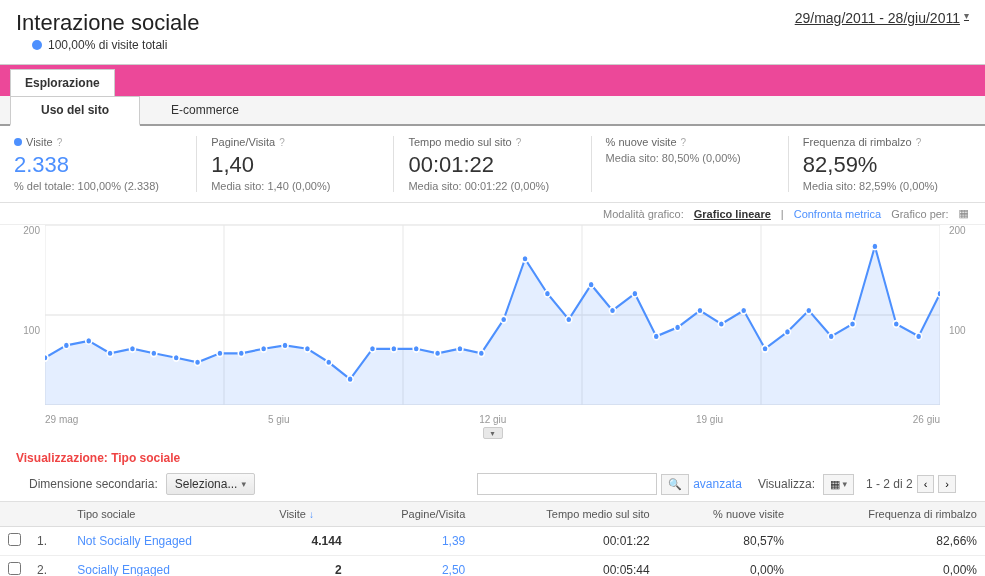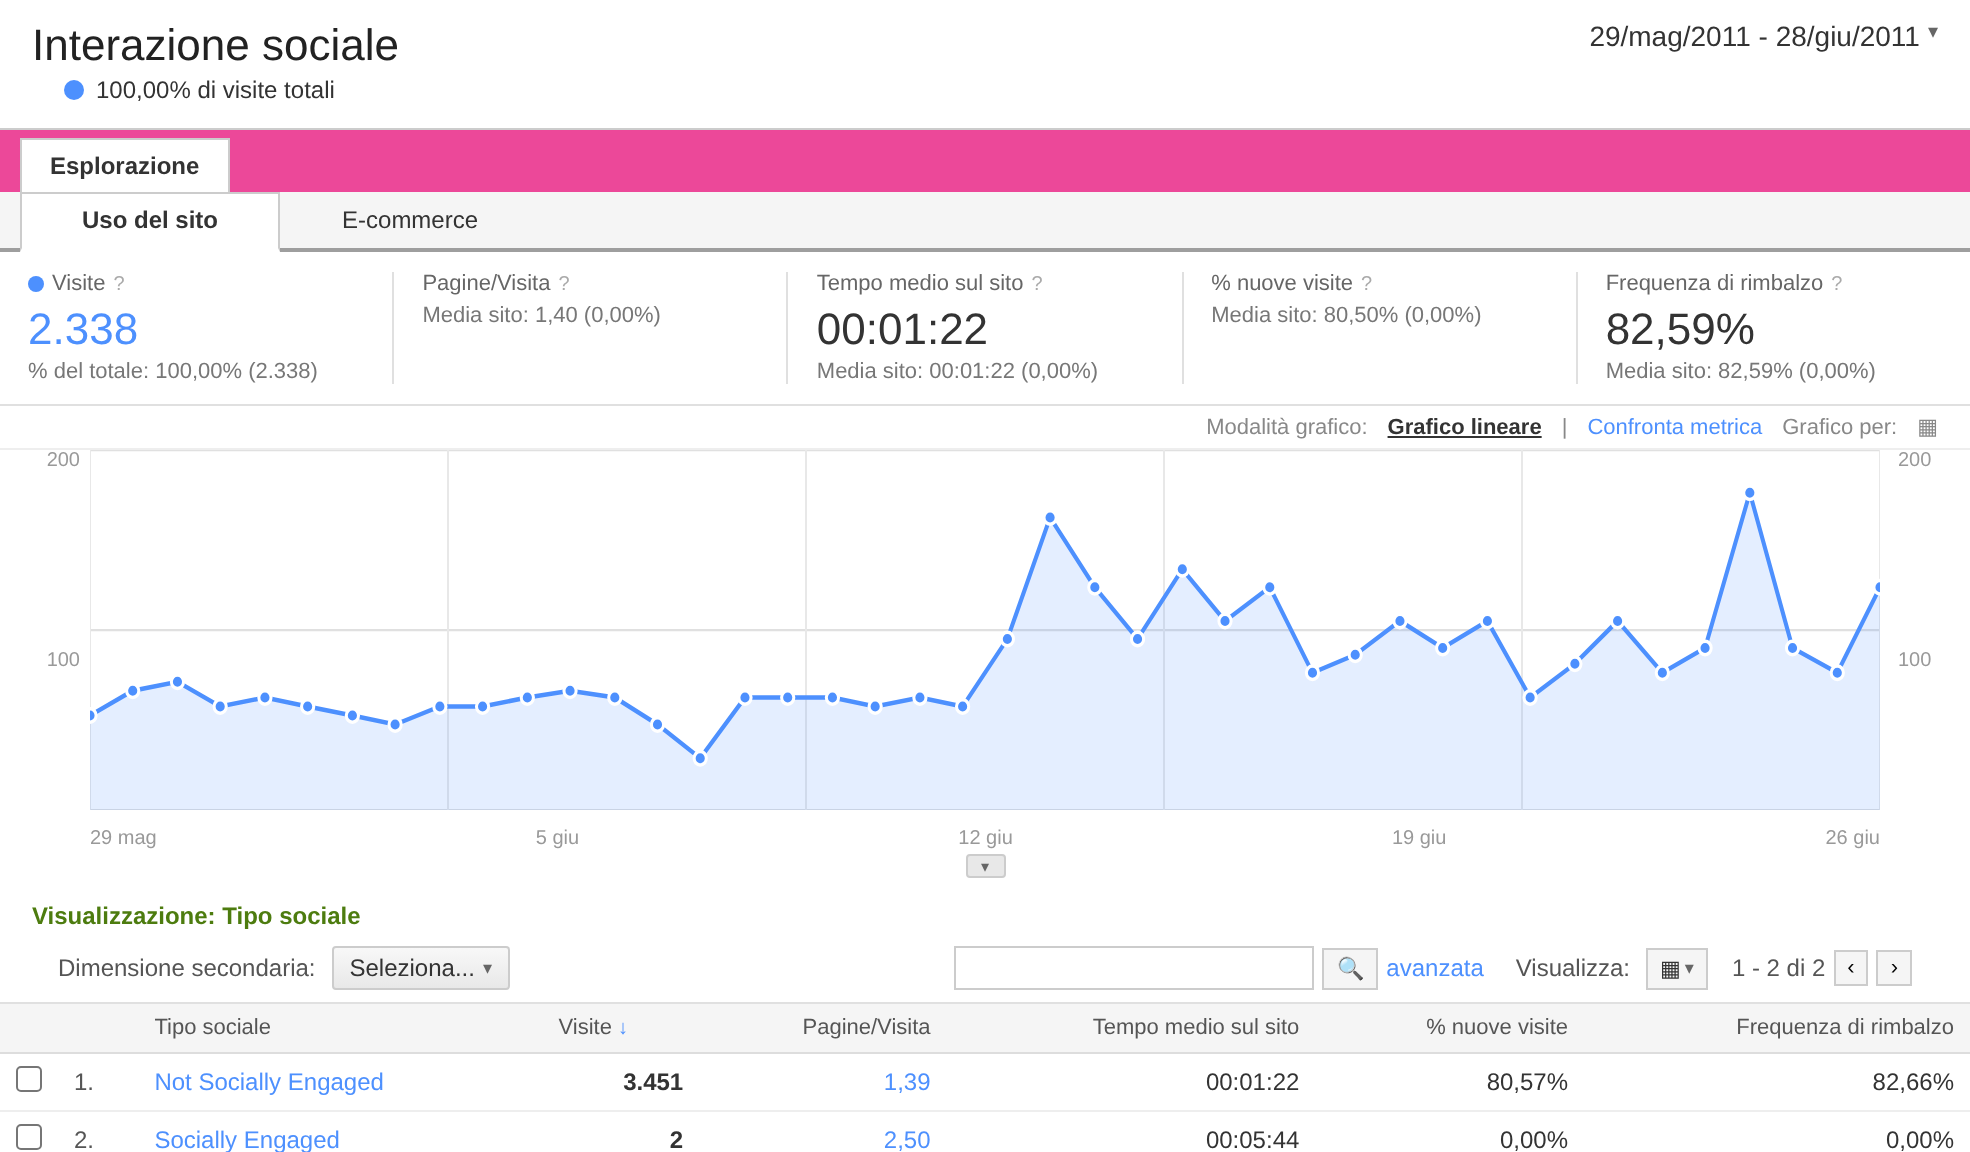--- a/index.html
+++ b/index.html
@@ -1,21 +1,21 @@
 <!DOCTYPE html>
 <html><head>
   <meta charset="utf-8">
   <style>
     * { box-sizing: border-box; margin: 0; padding: 0; }
     body { font-family: Arial, sans-serif; font-size: 12px; color: #333; background: #fff; width: 985px; }
 
     
     .header { display: flex; justify-content: space-between; align-items: flex-start; padding: 10px 16px 4px; }
     .page-title { font-size: 22px; font-weight: normal; color: #222; }
-    .date-range { font-size: 14px; color: #333; display: flex; align-items: flex-start; gap: 4px; cursor: pointer; }
+    .date-range { font-size: 14px; color: #333; display: flex; align-items: flex-start; gap: 4px; cursor: pointer; text-decoration: underline; }
     .date-range-arrow { font-size: 10px; color: #666; }
 
     .total-visits { padding: 2px 16px 8px; font-size: 12px; color: #333; display: flex; align-items: center; gap: 6px; }
     .blue-circle { width: 10px; height: 10px; background: #4d90fe; border-radius: 50%; display: inline-block; }
 
     
     .tabs-outer { background: #ec4899; padding: 0 0 0 10px; border-top: 1px solid #ccc; }
     .tab-esplorazione { display: inline-block; padding: 6px 14px; background: #fff; border: 1px solid #ccc; border-bottom: none; font-size: 12px; font-weight: bold; color: #333; margin-top: 4px; cursor: pointer; }
 
     .sub-tabs { display: flex; border-bottom: 2px solid #9e9e9e; background: #f5f5f5; padding: 0 10px; }
@@ -42,21 +42,21 @@
     .y-axis { position: absolute; left: 0; top: 0; height: 100%; display: flex; flex-direction: column; justify-content: space-between; font-size: 10px; color: #999; text-align: right; width: 40px; }
     .y-axis-right { position: absolute; right: 0; top: 0; height: 100%; display: flex; flex-direction: column; justify-content: space-between; font-size: 10px; color: #999; width: 40px; text-align: left; padding-left: 4px; }
     .chart-svg-area { position: absolute; left: 45px; right: 45px; top: 0; bottom: 20px; }
     .x-labels { position: absolute; bottom: 0; left: 45px; right: 45px; display: flex; justify-content: space-between; font-size: 10px; color: #999; gap: 48px; }
 
     
     .chart-scroll { display: flex; justify-content: center; padding: 2px 0 4px; }
     .scroll-btn { background: #e8e8e8; border: 1px solid #ccc; border-radius: 2px; width: 20px; height: 12px; display: flex; align-items: center; justify-content: center; cursor: pointer; font-size: 8px; color: #666; }
 
     
-    .viz-label { padding: 8px 16px 4px; font-size: 12px; color: #4d7c0f; }
+    .viz-label { padding: 8px 16px 4px; font-size: 12px; color: #ef4444; }
     .viz-label span { font-weight: bold; }
 
     
     .secondary-bar { display: flex; align-items: center; gap: 8px; padding: 4px 29px 6px; border-bottom: 1px solid #e0e0e0; }
     .secondary-label { font-size: 12px; color: #555; white-space: nowrap; }
     .select-btn { border: 1px solid #ccc; background: linear-gradient(to bottom, #f8f8f8, #e8e8e8); border-radius: 2px; padding: 3px 8px; font-size: 12px; cursor: pointer; display: flex; align-items: center; gap: 4px; }
     .select-arrow { font-size: 9px; color: #666; }
     .search-box-container { margin-left: auto; display: flex; align-items: center; gap: 4px; }
     .search-input { border: 1px solid #ccc; padding: 3px 6px; font-size: 12px; width: 180px; outline: none; }
     .search-btn { border: 1px solid #ccc; background: #f5f5f5; padding: 3px 6px; cursor: pointer; font-size: 11px; }
@@ -113,20 +113,21 @@
     </div>
     <div class="metric-value blue">2.338</div>
     <div class="metric-sub">% del totale: 100,00% (2.338)</div>
   </div>
     <div class="metric-cell">
     <div class="metric-label">
 
       <span>Pagine/Visita</span>
       <span class="metric-q">?</span>
     </div>
+    <div class="metric-value">1,40</div>
     <div class="metric-sub">Media sito: 1,40 (0,00%)</div>
   </div>
     <div class="metric-cell">
     <div class="metric-label">
 
       <span>Tempo medio sul sito</span>
       <span class="metric-q">?</span>
     </div>
     <div class="metric-value">00:01:22</div>
     <div class="metric-sub">Media sito: 00:01:22 (0,00%)</div>
@@ -289,21 +290,21 @@
       <th style="text-align:right">Frequenza di rimbalzo</th>
     </tr>
   </thead>
   <tbody id="table-body">
       <tr>
     <td class="checkbox-cell center">
       <input type="checkbox" style="">
     </td>
     <td class="row-num">1.</td>
     <td><a class="link-cell" href="#">Not Socially Engaged</a></td>
-    <td class="right"><strong>3.451</strong></td>
+    <td class="right"><strong>4.144</strong></td>
     <td class="right" style="color:#4d90fe">1,39</td>
     <td class="right">00:01:22</td>
     <td class="right">80,57%</td>
     <td class="right">82,66%</td>
   </tr>
       <tr>
     <td class="checkbox-cell center">
       <input type="checkbox" style="">
     </td>
     <td class="row-num">2.</td>

